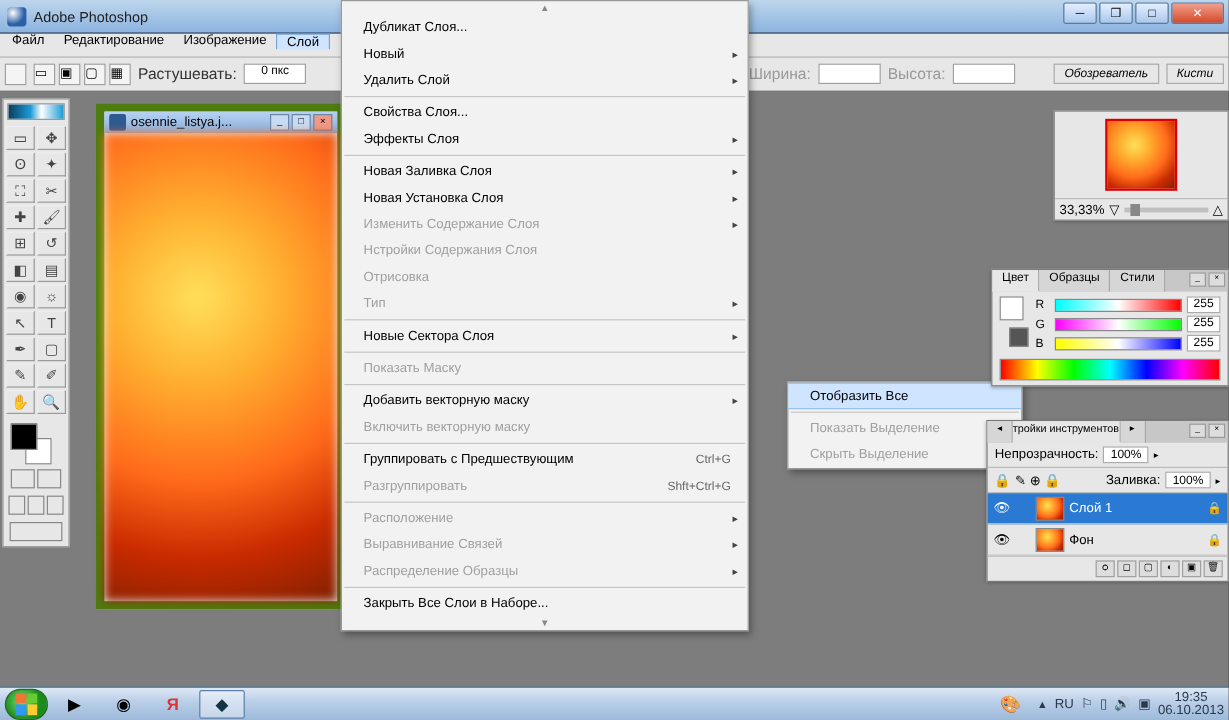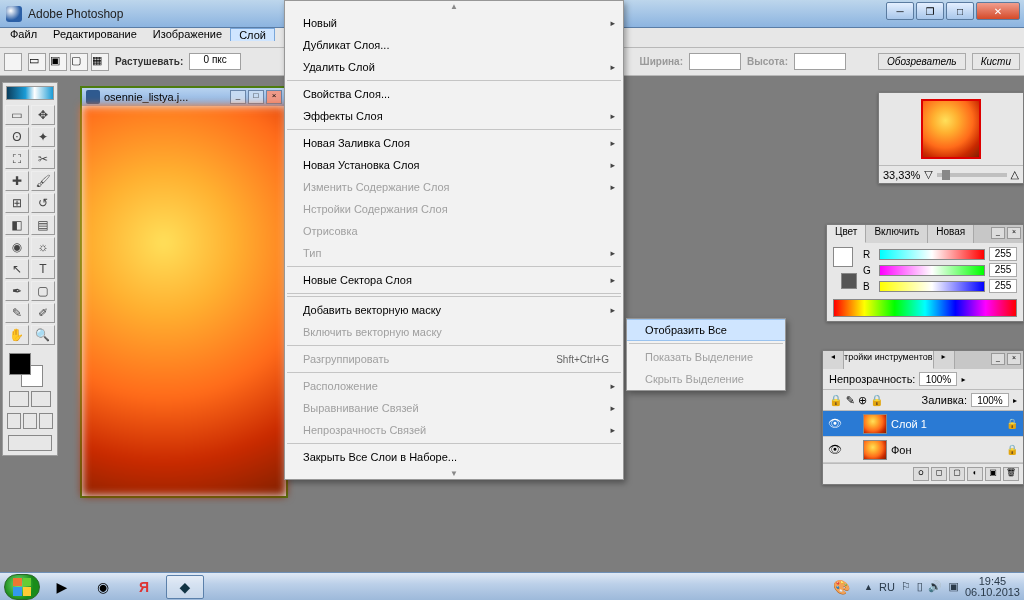--- a/index.html
+++ b/index.html
@@ -17,40 +17,40 @@
 
 .menubar { height: 20px; background: #e7e7e7; display: flex; align-items: flex-start; padding: 0 2px; border-bottom: 1px solid #b8b8b8; }
 .menubar .menuitem { padding: 0 8px; display: flex; align-items: center; font-size: 11px; cursor: pointer; }
 .menubar .menuitem.open { background: #cfe5ff; border: 1px solid #7aa7da; border-bottom: none; }
 
 
 .optbar { height: 28px; background: #e7e7e7; border-bottom: 1px solid #b8b8b8; display: flex; align-items: center; padding: 0 4px; gap: 6px; }
 .optbar .box { display: inline-flex; align-items: center; gap: 3px; }
 .optbar .tinybtn { width: 18px; height: 18px; border: 1px solid #a0a0a0; background: #f4f4f4; }
 .optbar .field { width: 52px; height: 17px; border: 1px solid #a0a0a0; background: #fff; text-align: center; font-size: 10px; }
-.optbar .label { font-size: 10px; color: #333; font-weight: bold; }
+.optbar .label { font-size: 13px; color: #333; }
 .optbar .spacer { flex: 1; }
 .opt-tab { padding: 2px 8px; background: #e7e7e7; border: 1px solid #aaa; font-size: 10px; cursor: pointer; font-style: italic; }
 
 
 .workspace { position: absolute; top: 76px; left: 0; right: 0; bottom: 28px; background: #7d7d7d; }
 
 
 .toolbox { position: absolute; left: 2px; top: 82px; width: 56px; background: #e7e7e7; border: 1px solid #9b9b9b; }
 .toolbox .grad { height: 14px; background: linear-gradient(90deg, #0b3d5c, #1a9bd6 40%, #fff 60%, #1a9bd6); margin: 3px; border: 1px solid #999; }
 .toolbox .grid { display: grid; grid-template-columns: 1fr 1fr; gap: 2px; padding: 2px; }
 .tool { width: 24px; height: 20px; background: #e7e7e7; border: 1px outset #eee; display: flex; align-items: center; justify-content: center; font-size: 12px; cursor: pointer; color: #444; }
 .toolbox .swatches { height: 34px; position: relative; margin: 4px; }
 .fgswatch { width: 22px; height: 22px; background: #000; border: 1px solid #888; position: absolute; left: 2px; top: 2px; }
 .bgswatch { width: 22px; height: 22px; background: #fff; border: 1px solid #888; position: absolute; left: 14px; top: 14px; }
 .miniswatches { display: flex; gap: 2px; padding: 2px 4px 4px; justify-content: center; }
 .mini { width: 20px; height: 16px; border: 1px solid #888; background: #e7e7e7; }
 
 
-.docwin { position: absolute; left: 80px; top: 86px; width: 208px; border: 2px solid #4d7c0f; background: #e7e7e7; }
+.docwin { position: absolute; left: 80px; top: 86px; width: 208px; border: 7px solid #4d7c0f; background: #e7e7e7; }
 .docwin .dochead { height: 18px; background: linear-gradient(#b8d3f0, #86aee0); display: flex; align-items: center; padding: 0 4px; font-size: 10px; }
 .docwin .dochead .dicon { width: 14px; height: 14px; background: #2f5a8f; border-radius: 2px; margin-right: 4px; }
 .docwin .dochead .dtitle { flex: 1; white-space: nowrap; overflow: hidden; }
 .docwin .dochead .dbtn { width: 16px; height: 14px; border: 1px solid #6a86a9; margin-left: 2px; background: #c7dbf2; font-size: 8px; text-align: center; }
 .docwin .canvas { height: 390px; background: radial-gradient(circle at 40% 35%, #ffe05a 0%, #ffb030 25%, #ff6b1a 55%, #c92a00 78%, #802000 100%); filter: blur(4px); }
 
 
 .dropdown { position: absolute; background: #f2f2f2; border: 1px solid #979797; box-shadow: 2px 3px 6px rgba(0,0,0,0.35); }
 .dropdown .arrow-top, .dropdown .arrow-bot { text-align: center; color: #888; font-size: 8px; padding: 1px 0; }
 .ditem { height: 22px; display: flex; align-items: center; padding: 0 30px 0 18px; font-size: 11px; position: relative; cursor: default; }
@@ -203,52 +203,54 @@
     <div class="dbtn">_</div>
     <div class="dbtn">□</div>
     <div class="dbtn" style="background:#e98">×</div>
   </div>
   <div class="canvas"></div>
 </div>
 
 <div class="dropdown" id="layer-menu" style="left:284px; top:0px; width:340px;">
   <div class="arrow-top">▲</div>
   <div id="layer-menu-items">
+      <div class="ditem">Дубликат Слоя...</div>
       <div class="ditem sub">Новый</div>
-      <div class="ditem">Дубликат Слоя...</div>
       <div class="ditem sub">Удалить Слой</div>
       <div class="sep"></div>
       <div class="ditem">Свойства Слоя...</div>
       <div class="ditem sub">Эффекты Слоя</div>
       <div class="sep"></div>
       <div class="ditem sub">Новая Заливка Слоя</div>
       <div class="ditem sub">Новая Установка Слоя</div>
       <div class="ditem sub disabled">Изменить Содержание Слоя</div>
       <div class="ditem disabled">Нстройки Содержания Слоя</div>
       <div class="ditem disabled">Отрисовка</div>
       <div class="ditem sub disabled">Тип</div>
       <div class="sep"></div>
       <div class="ditem sub">Новые Сектора Слоя</div>
       <div class="sep"></div>
+      <div class="ditem disabled">Показать Маску</div>
       <div class="sep"></div>
       <div class="ditem sub">Добавить векторную маску</div>
       <div class="ditem disabled">Включить векторную маску</div>
       <div class="sep"></div>
+      <div class="ditem">Группировать с Предшествующим<span class="shortcut">Ctrl+G</span></div>
       <div class="ditem disabled">Разгруппировать<span class="shortcut">Shft+Ctrl+G</span></div>
       <div class="sep"></div>
       <div class="ditem sub disabled">Расположение</div>
       <div class="ditem sub disabled">Выравнивание Связей</div>
-      <div class="ditem sub disabled">Непрозрачность Связей</div>
+      <div class="ditem sub disabled">Распределение Образцы</div>
       <div class="sep"></div>
       <div class="ditem">Закрыть Все Слои в Наборе...</div>
     </div>
   <div class="arrow-bot">▼</div>
 </div>
 
-<div class="dropdown" id="mask-submenu" style="left:626px; top:318px; width:160px;">
+<div class="dropdown" id="mask-submenu" style="left:656px; top:318px; width:196px;">
   <div id="mask-submenu-items">
       <div class="ditem highlight">Отобразить Все</div>
       <div class="sep"></div>
       <div class="ditem disabled">Показать Выделение</div>
       <div class="ditem disabled">Скрыть Выделение</div>
     </div>
 </div>
 
 <div class="panel" style="right:0; top:92px; width:146px;">
   <div class="nav-body">
@@ -262,22 +264,22 @@
   </div>
 </div>
 
 <div class="panel" style="right:0; top:224px; width:198px;">
   <div class="pctrl">
       <div>_</div>
       <div>×</div>
     </div>
   <div class="ptabs">
     <div class="ptab active">Цвет</div>
-    <div class="ptab">Включить</div>
-    <div class="ptab">Новая</div>
+    <div class="ptab">Образцы</div>
+    <div class="ptab">Стили</div>
   </div>
   <div class="colour-body">
     <div style="display:flex; gap:6px;">
       <div>
         <div class="colour-swatches">
           <div class="csw" style="background:#fff"></div>
         </div>
         <div class="csw" style="background:#555; width:16px; height:16px; margin-left:8px;"></div>
       </div>
       <div style="flex:1" id="colour-rows">
@@ -365,17 +367,17 @@
   <div class="tb-spacer"></div>
   <div class="tbicon">🎨</div>
   <div class="tray">
     <span class="tri">▲</span>
     <span>RU</span>
     <span>⚐</span>
     <span>▯</span>
     <span>🔊</span>
     <span>▣</span>
     <div class="clock">
-      <div>19:45</div>
+      <div>19:35</div>
       <div>06.10.2013</div>
     </div>
   </div>
 </div>
 
 </body></html>

